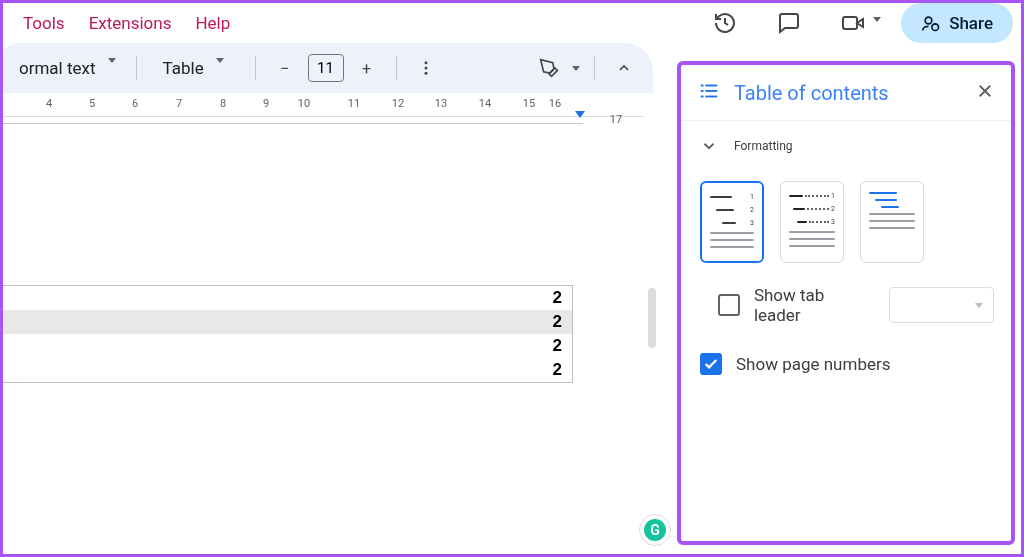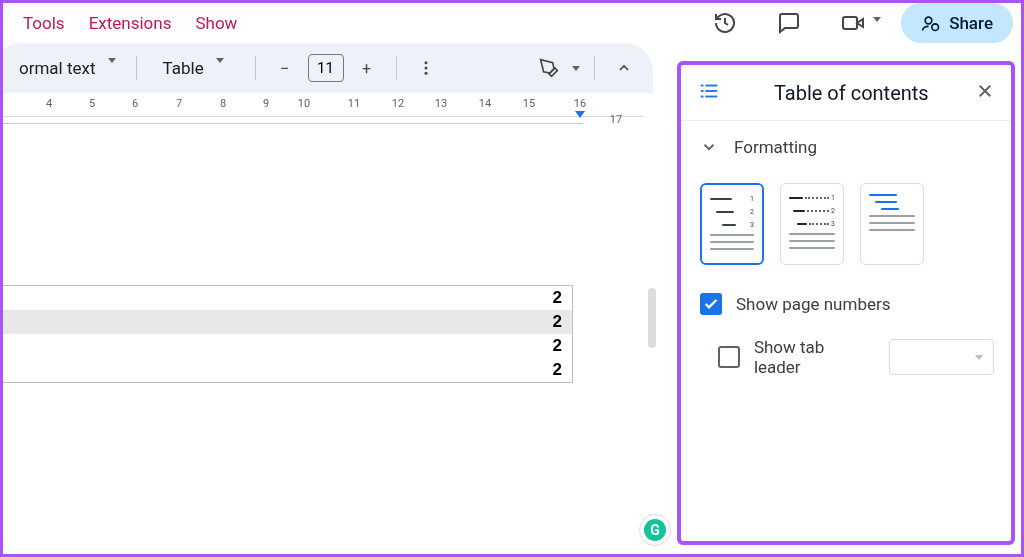--- a/index.html
+++ b/index.html
@@ -208,37 +208,36 @@
   }
   .panel-header {
     display: flex;
     align-items: center;
     gap: 14px;
     padding: 16px 18px 14px 18px;
     border-bottom: 1px solid #eceff1;
   }
   .panel-title {
     font-size: 20px;
-    color: #0f172a;
+    color: #3b82f6;
     flex: 1;
-    margin-left: 40px;
   }
   .panel-close {
     cursor: pointer;
     color: #5f6368;
     font-size: 20px;
   }
   .panel-section {
     padding: 16px 18px 10px 20px;
   }
   .section-head {
     display: flex;
     align-items: center;
     gap: 16px;
-    font-size: 17px;
+    font-size: 12px;
     color: #3c4043;
     cursor: pointer;
   }
   .chevron {
     display: inline-flex;
     color: #5f6368;
   }
   .style-options {
     display: flex;
     gap: 16px;
@@ -333,21 +332,21 @@
     justify-content: center;
     font-size: 14px;
   }
 </style>
 </head>
 <body>
 
 <div class="menubar">
   <div class="menu-item">Tools</div>
   <div class="menu-item">Extensions</div>
-  <div class="menu-item">Show</div>
+  <div class="menu-item">Help</div>
 </div>
 
 <div class="topright">
   <div class="icon-btn">
     <svg width="24" height="24" viewBox="0 0 24 24" fill="none" stroke="currentColor" stroke-width="2">
         <path d="M3 12a9 9 0 1 0 3-6.7L3 8"></path>
         <polyline points="3 3 3 8 8 8"></polyline>
         <polyline points="12 7 12 12 15 14"></polyline>
       </svg>
   </div>
@@ -421,21 +420,21 @@
     <span class="ruler-mark" style="left: 132px;">6</span>
     <span class="ruler-mark" style="left: 176px;">7</span>
     <span class="ruler-mark" style="left: 220px;">8</span>
     <span class="ruler-mark" style="left: 263px;">9</span>
     <span class="ruler-mark" style="left: 301px;">10</span>
     <span class="ruler-mark" style="left: 351px;">11</span>
     <span class="ruler-mark" style="left: 395px;">12</span>
     <span class="ruler-mark" style="left: 438px;">13</span>
     <span class="ruler-mark" style="left: 482px;">14</span>
     <span class="ruler-mark" style="left: 526px;">15</span>
-    <span class="ruler-mark" style="left: 577px;">16</span>
+    <span class="ruler-mark" style="left: 552px;">16</span>
     <span class="ruler-mark" style="left: 613px; margin-top: 16px;">17</span>
   </div>
 
 <div class="doc-area">
   <div class="doc-border-top"></div>
   <div style="height:112px"></div>
   <div class="toc-table" id="toc-table">
       <div class="toc-row">
         <span class="toc-num">2</span>
       </div>
@@ -528,35 +527,35 @@
       <div class="style-card">
         <div class="sc-line" style="width:28px;background:#1a73e8"></div>
         <div class="sc-line" style="width:22px;margin-left:6px;background:#1a73e8"></div>
         <div class="sc-line" style="width:18px;margin-left:12px;background:#1a73e8"></div>
         <div class="sc-line" style="width:100%"></div>
         <div class="sc-line" style="width:100%"></div>
         <div class="sc-line" style="width:100%"></div>
       </div>
     </div>
 
+    <div class="opt-row" style="margin-left:18px;margin-top:22px">
+      <div class="cbox"></div>
+      <span>Show tab leader</span>
+      <div class="tab-leader-select">
+        <span class="caret-down" style="border-top-color:#bdbdbd"></span>
+      </div>
+    </div>
+
     <div class="opt-row">
       <div class="cbox checked">
         <svg width="16" height="16" viewBox="0 0 24 24" fill="none" stroke="#fff" stroke-width="3.5">
             <polyline points="20 6 9 17 4 12"></polyline>
           </svg>
       </div>
       <span>Show page numbers</span>
     </div>
-
-    <div class="opt-row" style="margin-left:18px;margin-top:22px">
-      <div class="cbox"></div>
-      <span>Show tab leader</span>
-      <div class="tab-leader-select">
-        <span class="caret-down" style="border-top-color:#bdbdbd"></span>
-      </div>
-    </div>
   </div>
 
 </div>
 
 <div class="gbadge">
   <div class="gbadge-inner">G</div>
 </div>
 
 </body></html>

